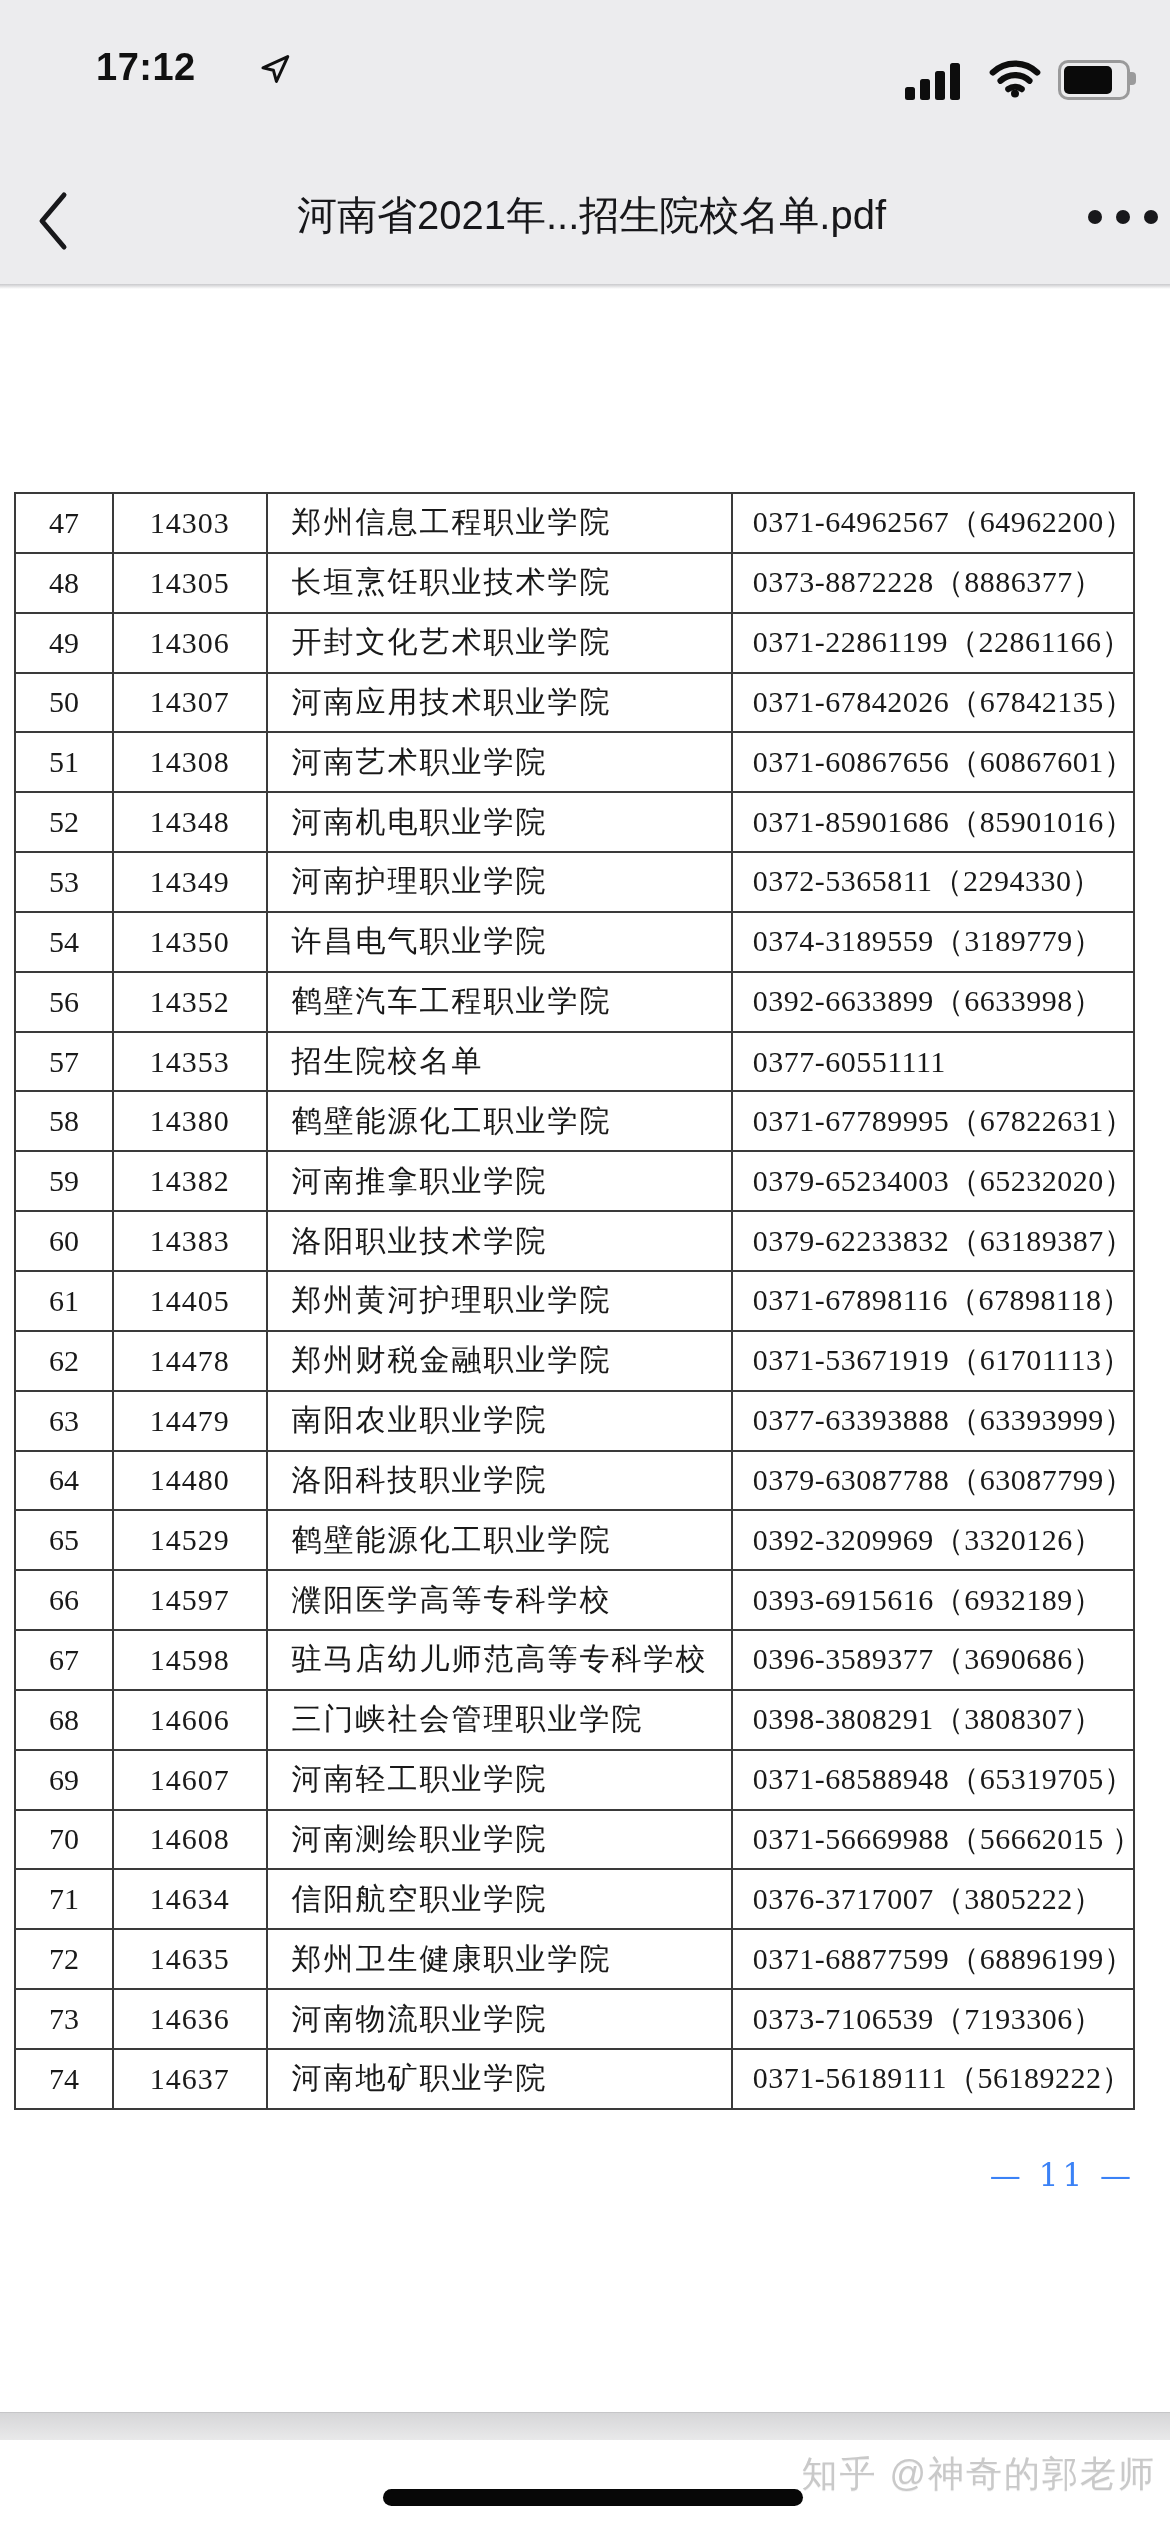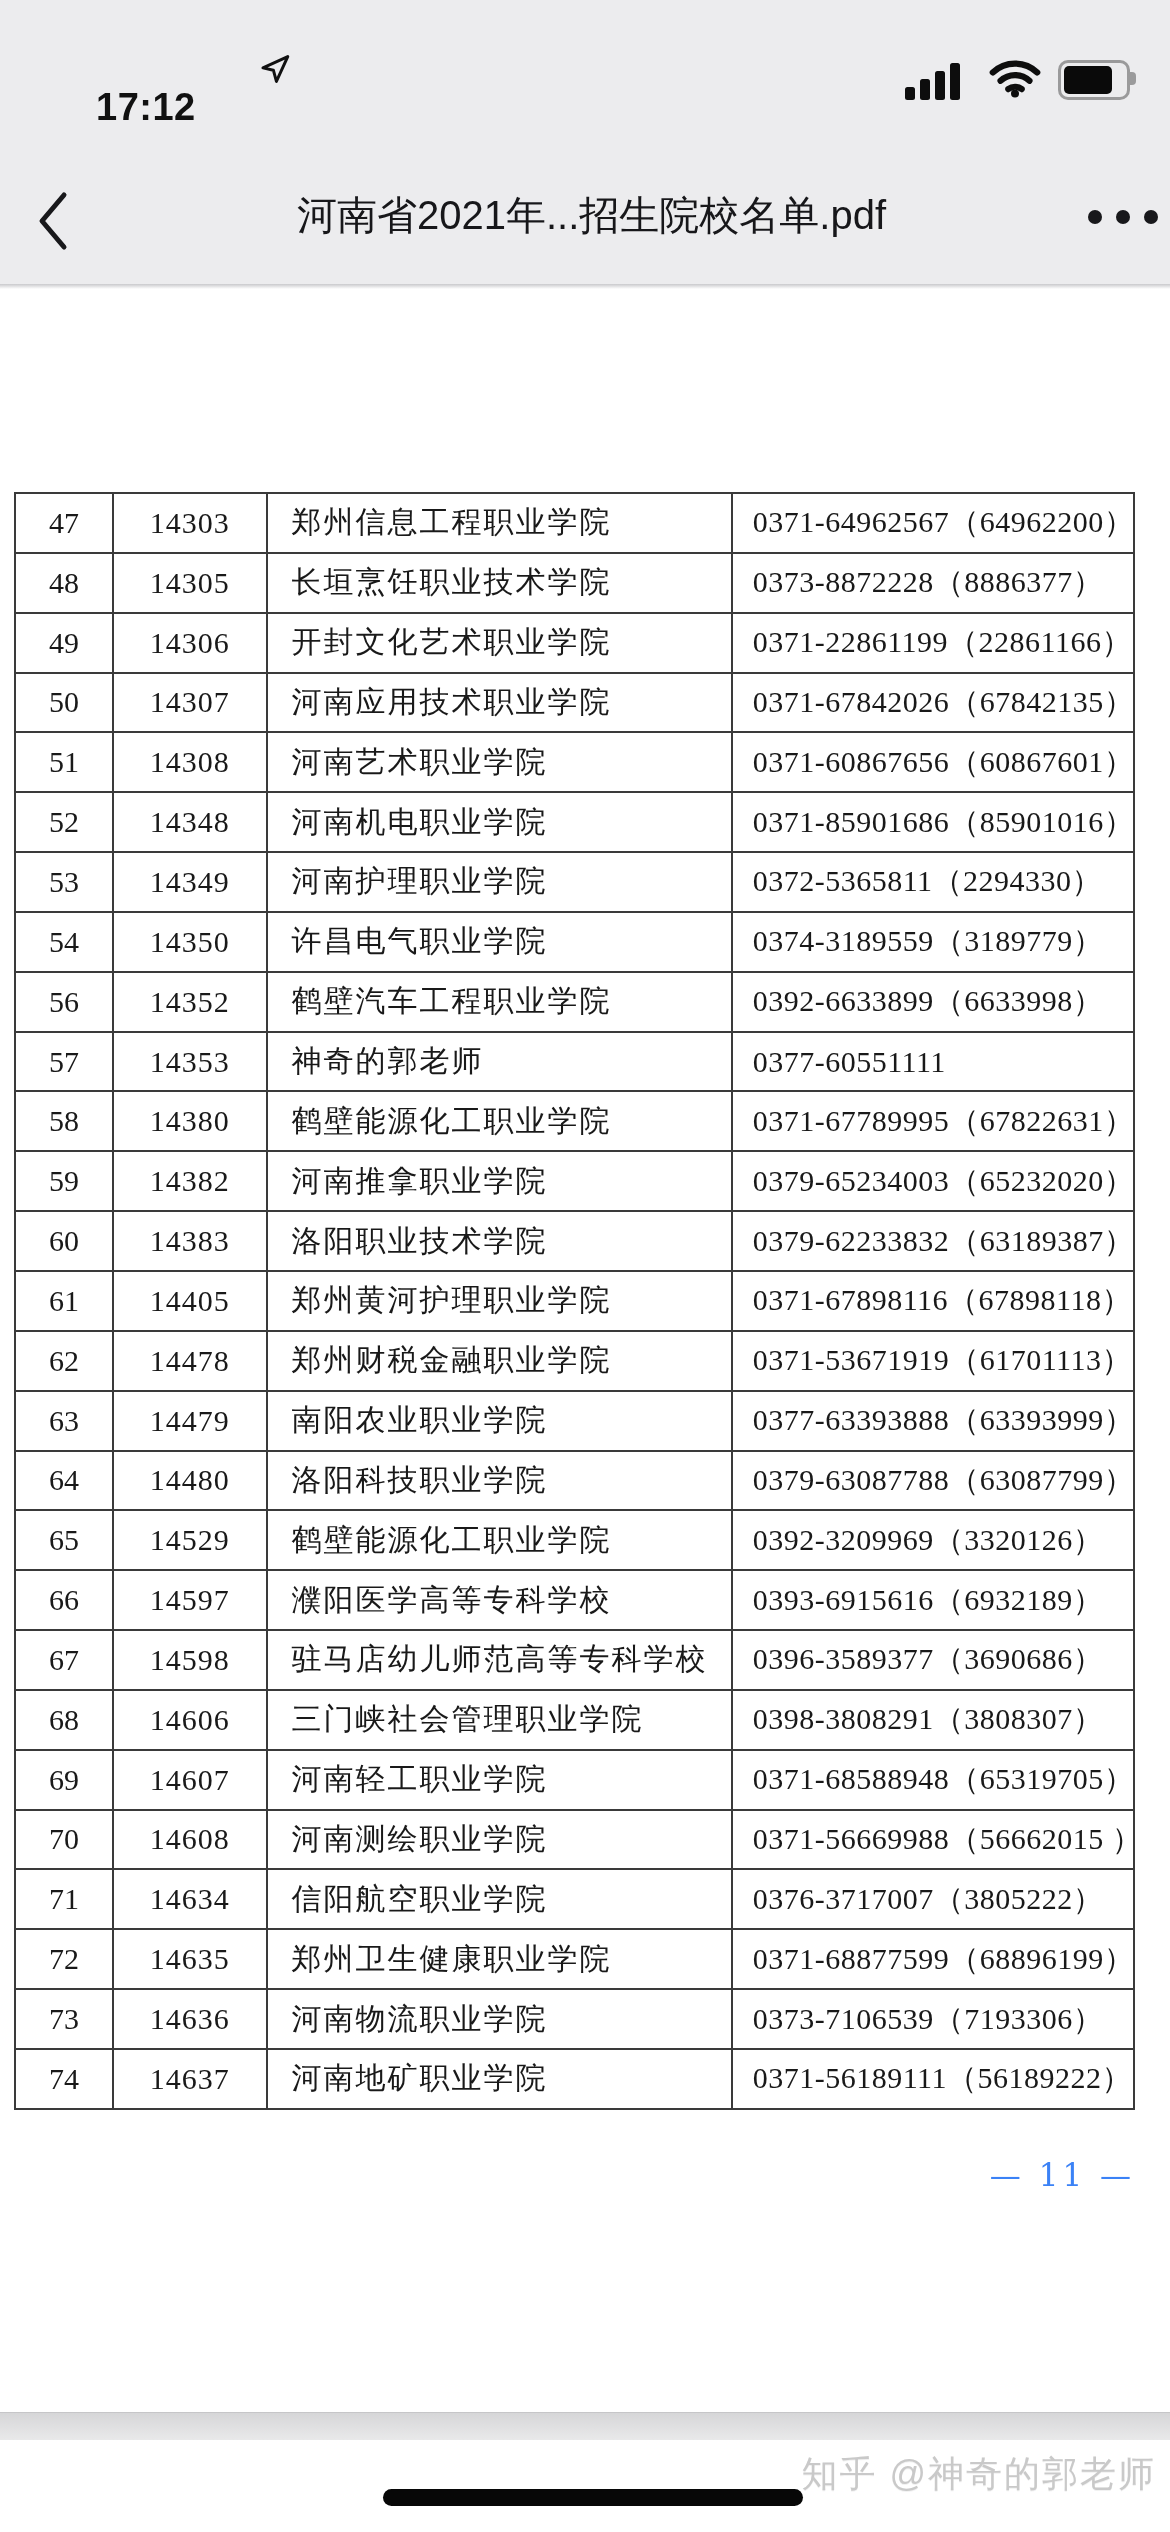--- a/index.html
+++ b/index.html
@@ -5,21 +5,21 @@
   html,body{margin:0;padding:0;}
   body{width:1170px;height:2532px;position:relative;background:#ffffff;overflow:hidden;
        font-family:"Liberation Sans",sans-serif;}
 
   
   .header{position:absolute;left:0;top:0;width:1170px;height:284px;background:#ececee;}
   .header::after{content:"";position:absolute;left:0;bottom:-5px;width:100%;height:5px;
        background:linear-gradient(#c9c9cc,rgba(255,255,255,0));}
   .statusbar{position:absolute;left:0;top:40px;width:1170px;height:70px;}
   .time{position:absolute;left:96px;top:6px;font-size:38px;font-weight:700;color:#111;
-       letter-spacing:0.5px;margin-top:40px;}
+       letter-spacing:0.5px;}
   .loc-arrow{position:absolute;left:258px;top:12px;}
   .sig{position:absolute;left:905px;top:20px;display:flex;align-items:flex-end;gap:5px;height:40px;}
   .sig i{display:block;width:10px;background:#0d0d0d;border-radius:2.5px;}
   .sig i:nth-child(1){height:13px}.sig i:nth-child(2){height:21px}
   .sig i:nth-child(3){height:29px}.sig i:nth-child(4){height:37px}
   .wifi{position:absolute;left:988px;top:18px;}
   .battery{position:absolute;left:1058px;top:20px;width:66px;height:34px;
        border:3px solid rgba(20,20,20,.38);border-radius:10px;}
   .battery .fill{position:absolute;left:3px;top:3px;bottom:3px;width:72%;background:#0a0a0a;border-radius:5px;}
   .battery .nub{position:absolute;right:-9px;top:9px;width:6px;height:13px;background:rgba(20,20,20,.38);
@@ -165,21 +165,21 @@
         <tr>
           <td class="c-no">56</td>
           <td class="c-code">14352</td>
           <td class="c-name">鹤壁汽车工程职业学院</td>
           <td class="c-phone">0392-6633899（6633998）</td>
         </tr>
 
         <tr>
           <td class="c-no">57</td>
           <td class="c-code">14353</td>
-          <td class="c-name">神奇的郭老师</td>
+          <td class="c-name">招生院校名单</td>
           <td class="c-phone">0377-60551111</td>
         </tr>
 
         <tr>
           <td class="c-no">58</td>
           <td class="c-code">14380</td>
           <td class="c-name">鹤壁能源化工职业学院</td>
           <td class="c-phone">0371-67789995（67822631）</td>
         </tr>
 

